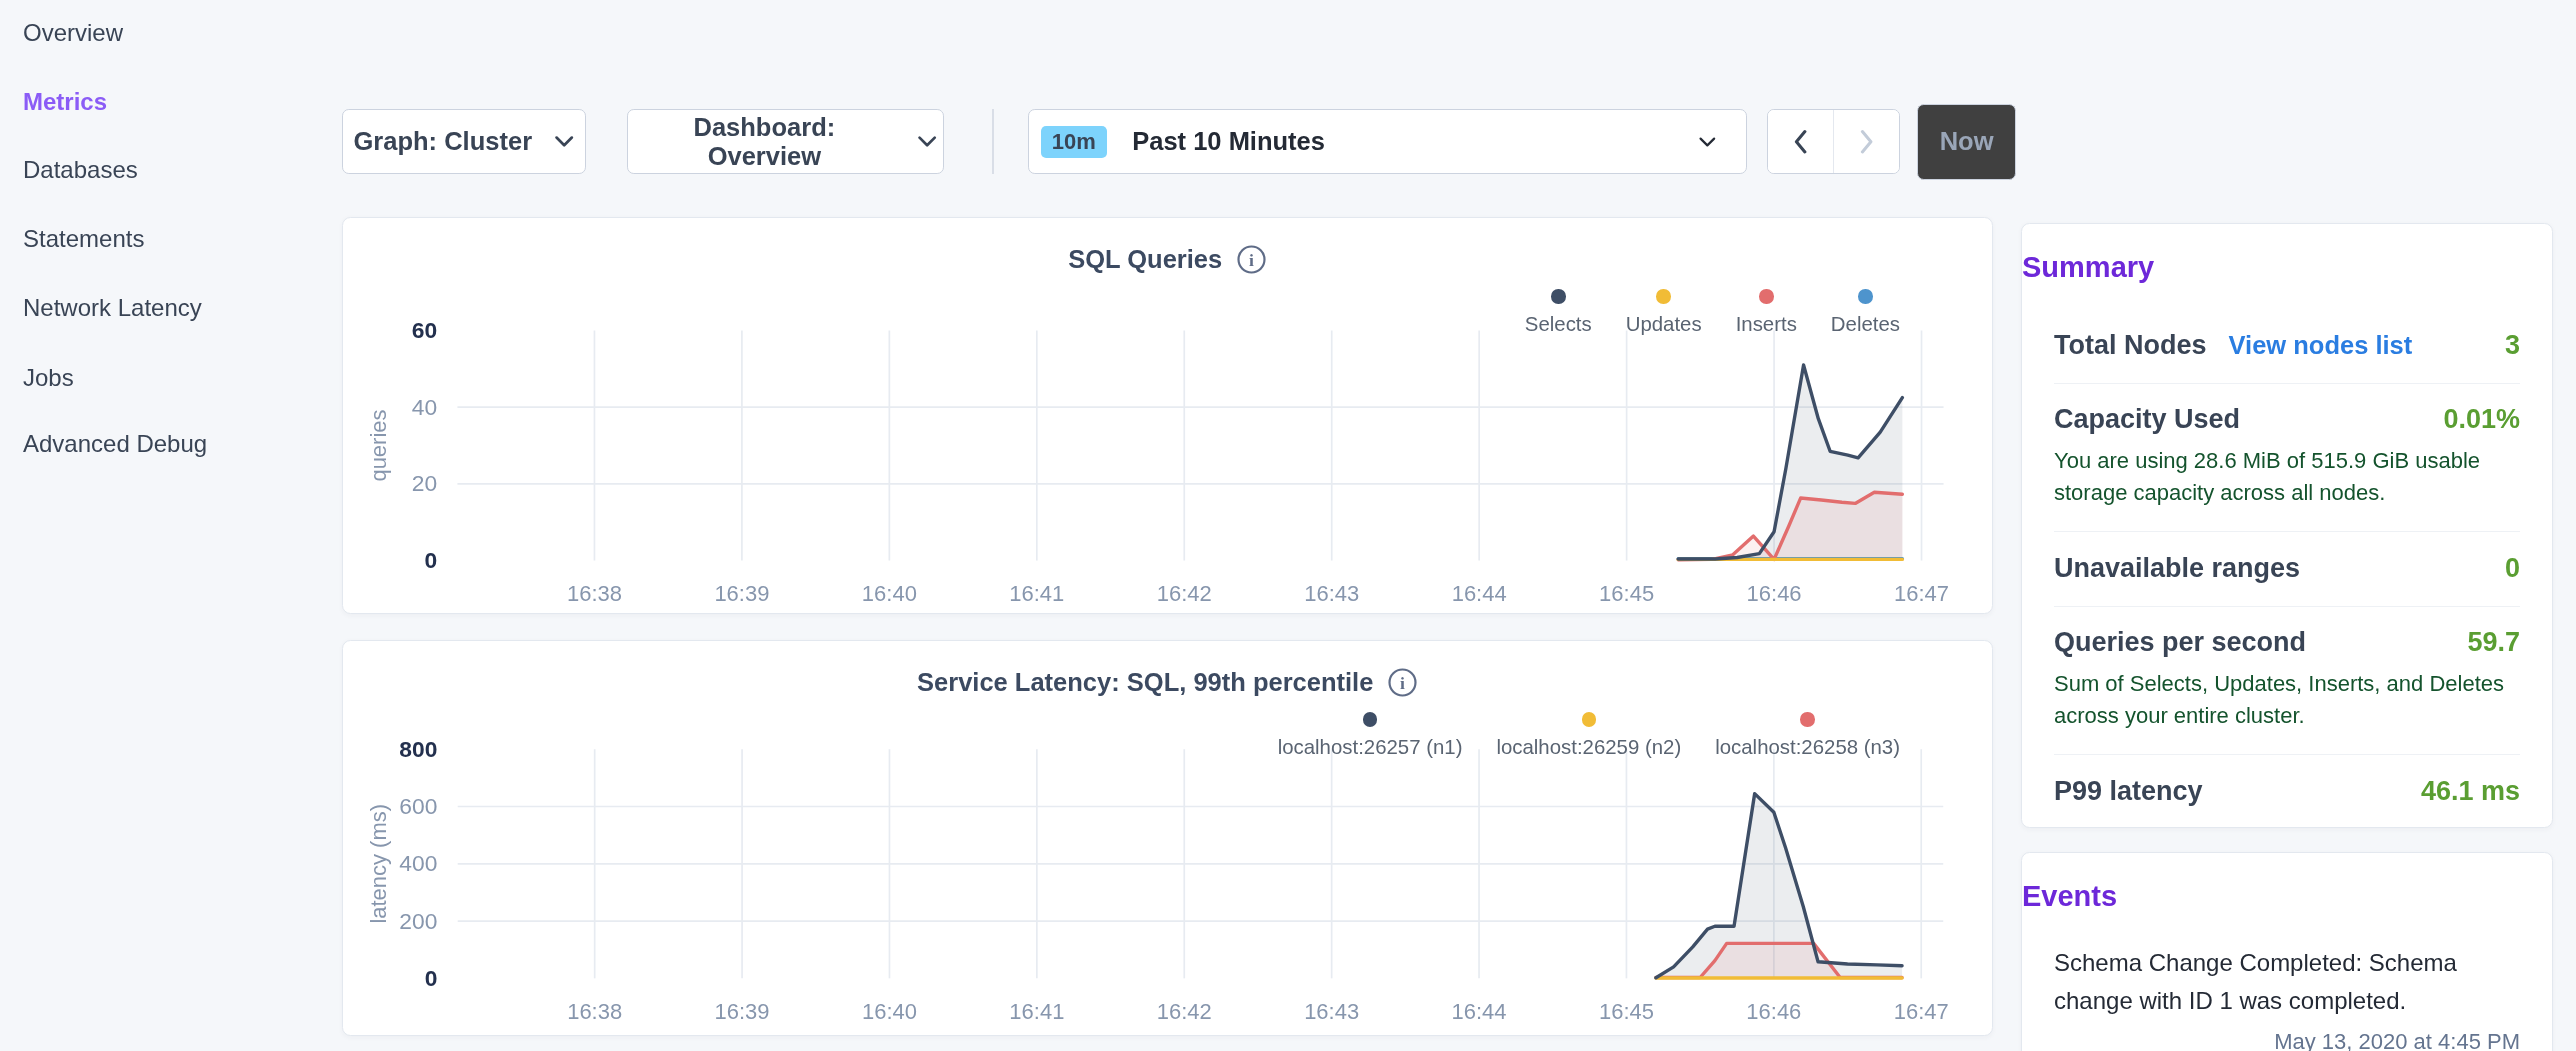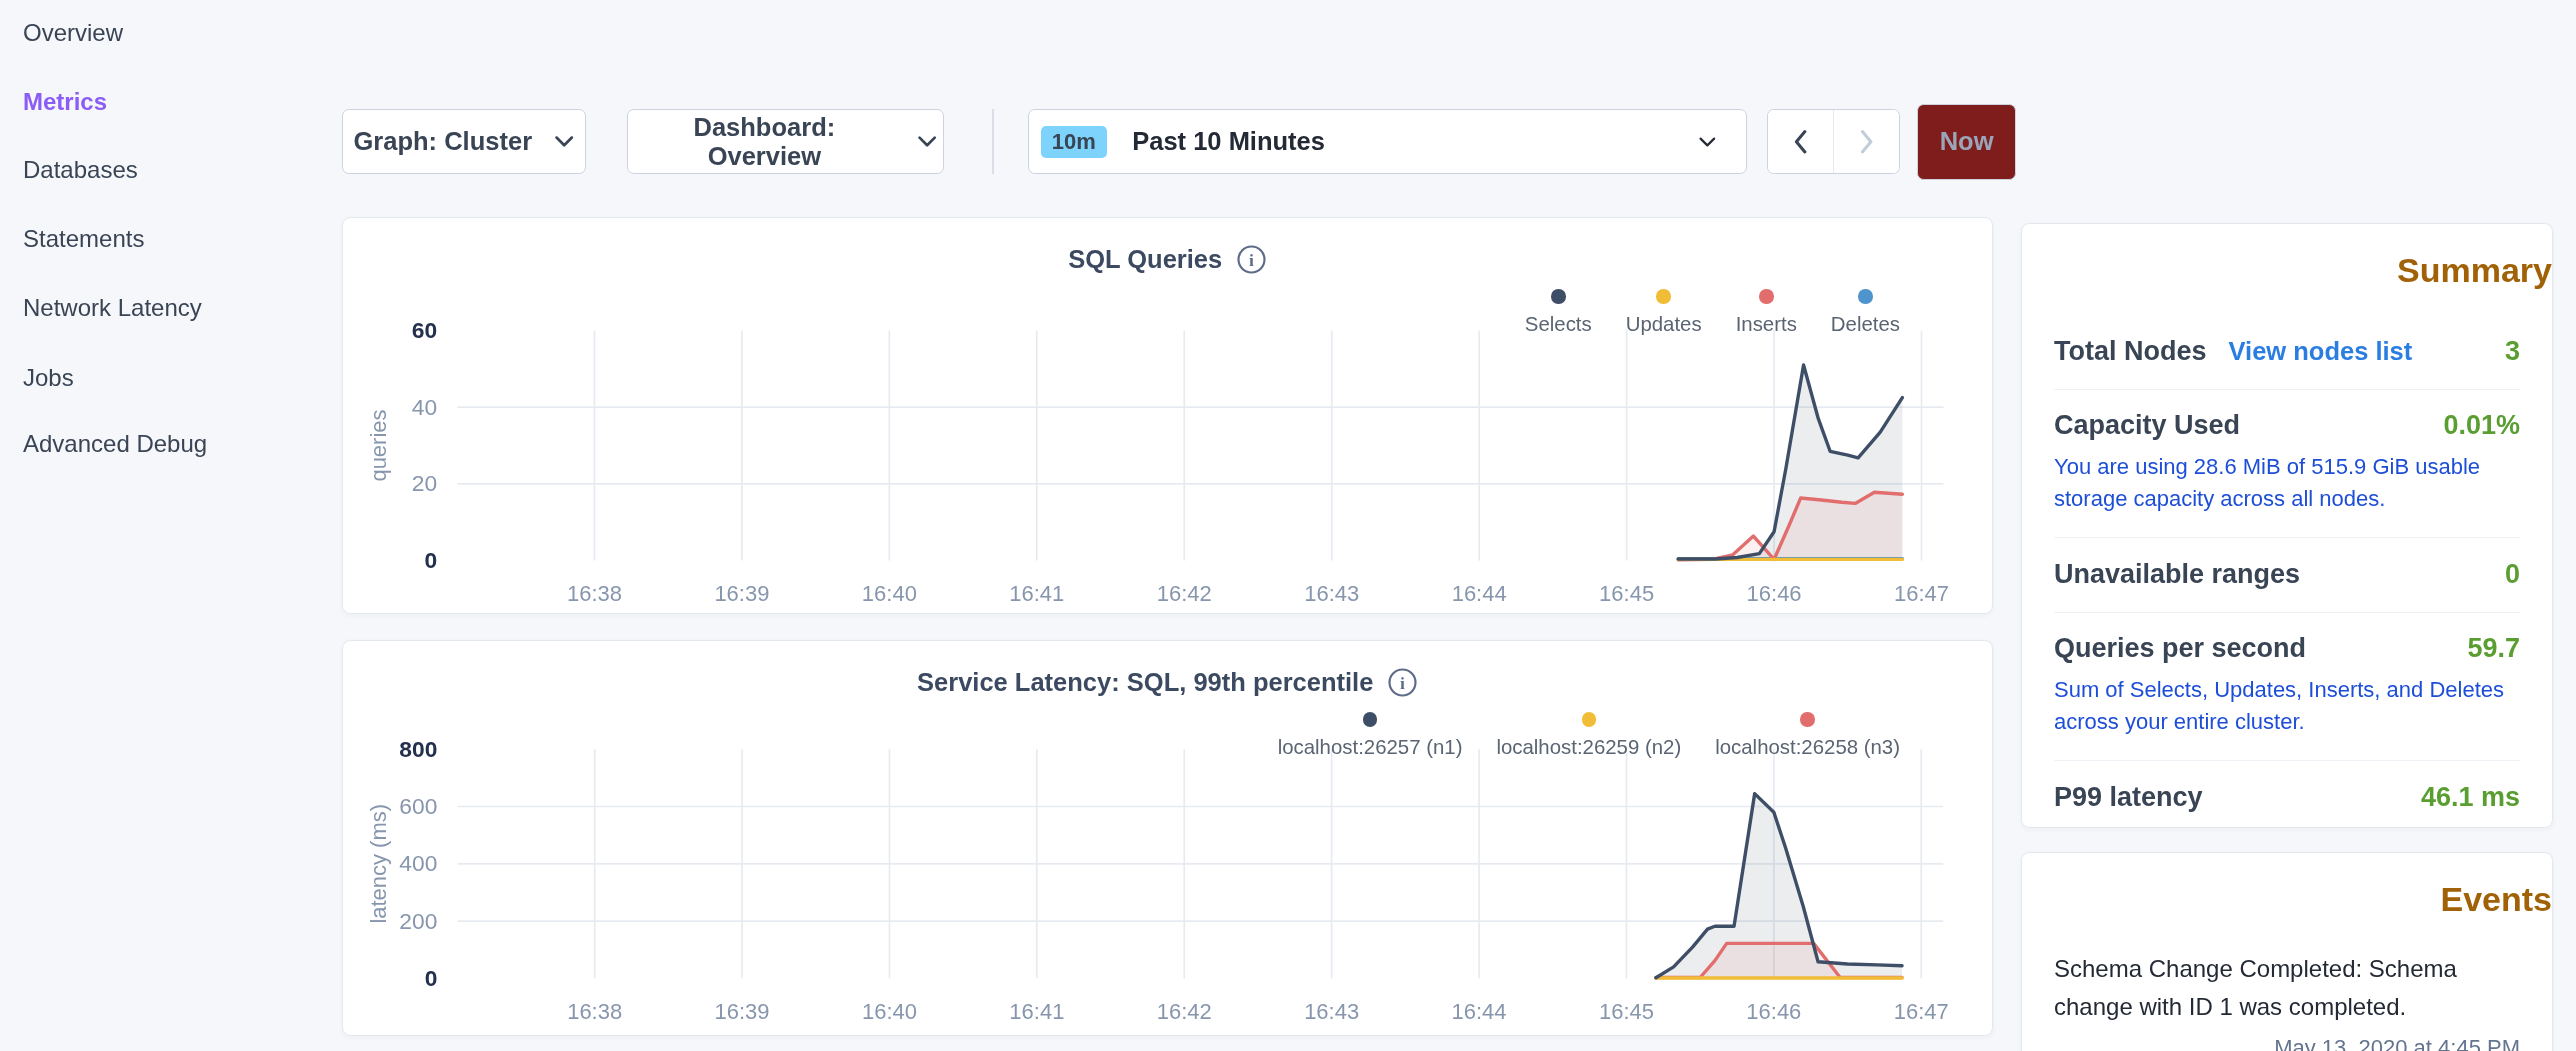--- a/index.html
+++ b/index.html
@@ -22,49 +22,49 @@
   .timebox{width:719px;height:65px;display:flex;align-items:center;background:#fff;border:1.7px solid #ccd3df;
       border-radius:6.8px;padding:0 29px 0 12px;margin-right:20.4px;font-family:inherit;cursor:pointer;}
   .tw-badge{background:#7dd3fc;border-radius:5.1px;padding:3px 11px;font-size:22px;font-weight:700;color:#394455;}
   .tw-label{margin-left:25.5px;font-size:25.5px;font-weight:700;color:#242a35;}
   .timebox .chev{margin-left:auto;color:#242a35;}
   .navgroup{width:133px;height:65px;border:1.7px solid #ccd3df;border-radius:6.8px;background:#fff;display:flex;
       overflow:hidden;margin-right:17px;}
   .navbtn{flex:1;display:flex;align-items:center;justify-content:center;background:#fff;border:none;
       cursor:pointer;color:#394455;padding:0;}
   .navbtn.disabled{color:#c3ccd9;border-left:1.7px solid #e4e8ef;cursor:default;}
-  .nowbtn{width:99px;height:76px;background:#7f1d1d;border:1.7px solid #ccd3df;border-radius:6.8px;font-size:25.5px;
+  .nowbtn{width:99px;height:76px;background:#404040;border:1.7px solid #ccd3df;border-radius:6.8px;font-size:25.5px;
       font-weight:700;color:#9aa6b8;font-family:inherit;cursor:default;}
   
   .card{position:absolute;background:#fff;border:1.7px solid #e3e8ef;border-radius:8.5px;
         box-shadow:0 1.7px 5.1px rgba(40,50,70,.04);box-sizing:border-box;}
   #chart-card-0{left:342px;top:217px;width:1651px;height:397px;}
   #chart-card-1{left:342px;top:640px;width:1651px;height:396px;}
   #summary-card{left:2021px;top:223px;width:532px;height:605px;}
   #events-card{left:2021px;top:852px;width:532px;height:281px;}
   
   .chart-header{position:absolute;top:25.5px;left:0;right:0;display:flex;justify-content:center;
       align-items:center;gap:13.6px;}
   .chart-title{font-size:25.5px;font-weight:700;color:#3c4a61;}
   .legend{position:absolute;top:71px;right:92px;display:flex;gap:34px;align-items:center;}
   .legend-item{display:flex;align-items:center;gap:9.4px;flex-direction:column;}
   .dot{width:14.5px;height:14.5px;border-radius:50%;}
   .legend-label{font-size:20.4px;color:#5a6472;}
   .plot{position:absolute;left:0;top:0;width:100%;height:100%;}
   .plot text{font-family:"Liberation Sans",sans-serif;}
   
-  .panel-title{margin-top:27px;text-align:right;font-size:34px;font-weight:700;color:#a16207;}
+  .panel-title{margin-top:27px;text-align:left;font-size:29px;font-weight:700;color:#6d28d9;}
   .sum-rows{margin:25.5px 32px 0;}
   .sum-row{padding:20.4px 0 22px;}
   .sum-row + .sum-row{border-top:1.7px solid #eef1f5;}
   .sum-head{display:flex;align-items:baseline;}
   .sum-label{font-size:27px;font-weight:700;color:#394455;}
   .sum-link{font-size:25.5px;font-weight:700;color:#2a7de1;margin-left:22px;cursor:pointer;}
   .sum-value{margin-left:auto;font-size:27px;font-weight:700;color:#5a9e32;}
-  .sum-desc{margin-top:10.2px;font-size:22px;line-height:32px;color:#1d4ed8;}
+  .sum-desc{margin-top:10.2px;font-size:22px;line-height:32px;color:#14532d;}
   .event-text{margin:31px 32px 0;font-size:24px;line-height:38px;color:#242a35;}
   .event-time{margin:8.5px 32px 0;font-size:22px;color:#64748f;text-align:right;}
   .info-icon{flex:0 0 auto;}
 </style>
 </head>
 <body>
 
 <div id="app">
 
   <nav>

